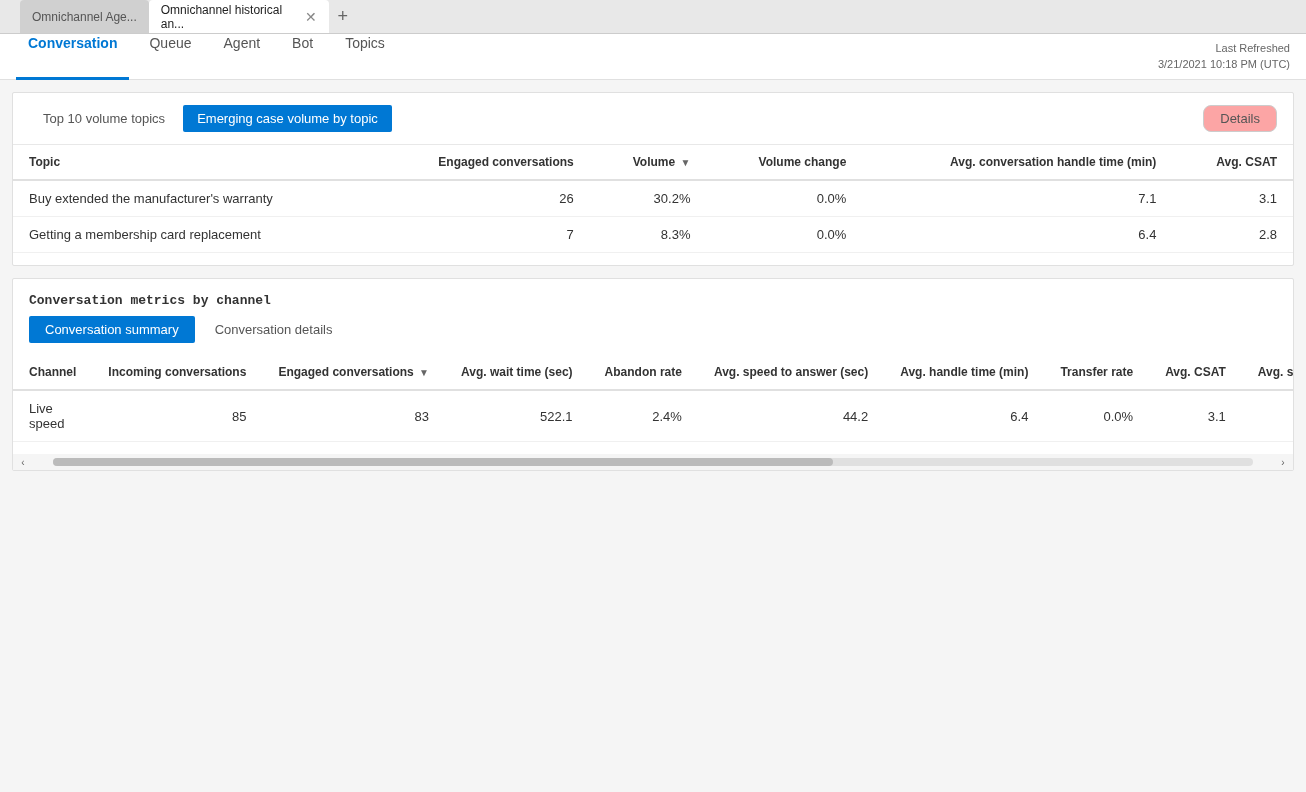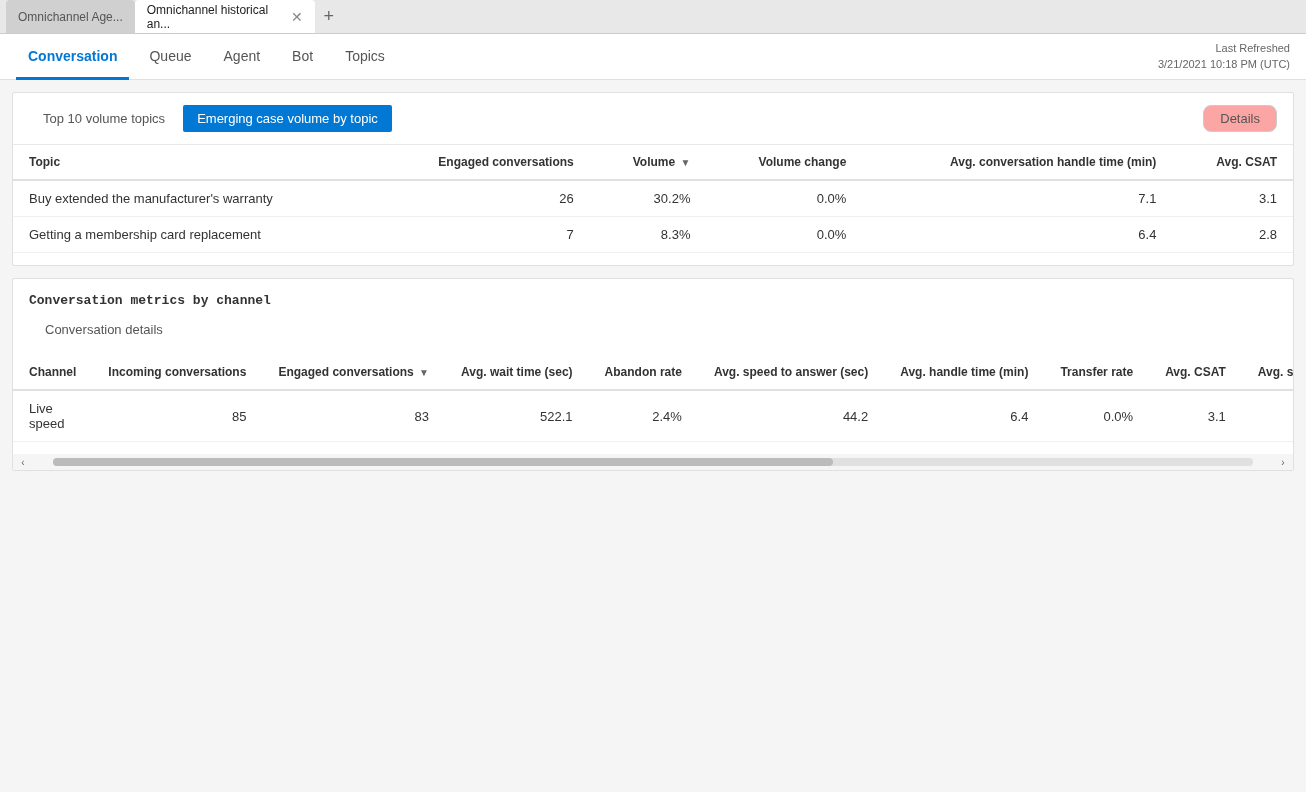--- a/index.html
+++ b/index.html
@@ -5,21 +5,21 @@
     * { box-sizing: border-box; margin: 0; padding: 0; }
     body { font-family: 'Segoe UI', Arial, sans-serif; font-size: 13px; background: #f5f5f5; color: #333; }
 
     
     .browser-tabs {
       display: flex;
       align-items: center;
       background: #e8e8e8;
       height: 34px;
       border-bottom: 1px solid #ccc;
-      padding: 0 6px;
+      padding: 0 20px;
     }
     .browser-tab {
       display: flex;
       align-items: center;
       padding: 0 12px;
       height: 100%;
       font-size: 12px;
       color: #555;
       background: #d0d0d0;
       border-radius: 4px 4px 0 0;
@@ -61,21 +61,21 @@
     .nav-tabs {
       display: flex;
       align-items: flex-end;
       height: 100%;
       gap: 8px;
     }
     .nav-tab {
       padding: 0 12px;
       height: 100%;
       display: flex;
-      align-items: center;
+      align-items: flex-start;
       font-size: 14px;
       color: #555;
       cursor: pointer;
       border-bottom: 3px solid transparent;
       position: relative;
       top: 1px;
     }
     .nav-tab.active {
       color: #0078d4;
       border-bottom: 3px solid #0078d4;
@@ -328,20 +328,21 @@
     <td class="right">2.8</td>
   </tr>
           </tbody>
       </table>
     </div>
   </div>
 
   <div class="panel">
     <div class="section-title">Conversation metrics by channel</div>
     <div class="sub-tab-group">
+      <button class="sub-tab-btn active">Conversation summary</button>
       <button class="sub-tab-btn">Conversation details</button>
     </div>
     <div class="table-container">
       <table>
         <thead>
           <tr>
             <th>Channel</th>
             <th class="right">Incoming conversations</th>
             <th class="right" style="cursor:pointer;">
               Engaged conversations <span class="sort-icon">▼</span>

